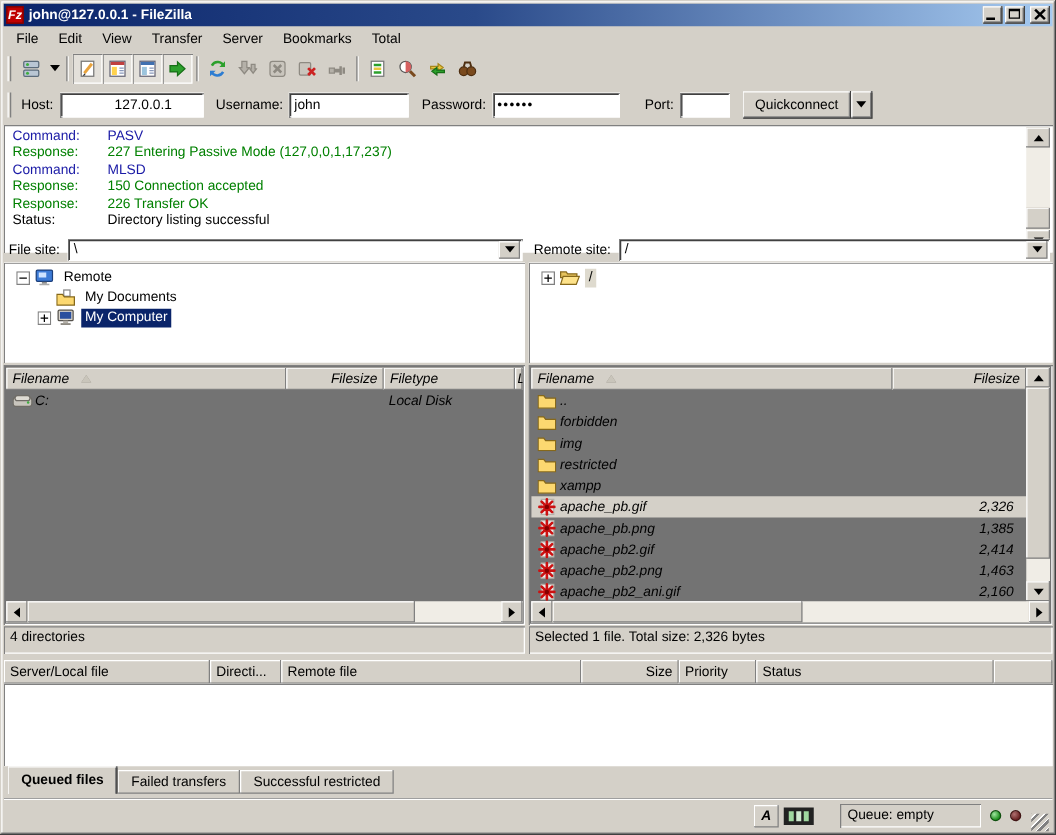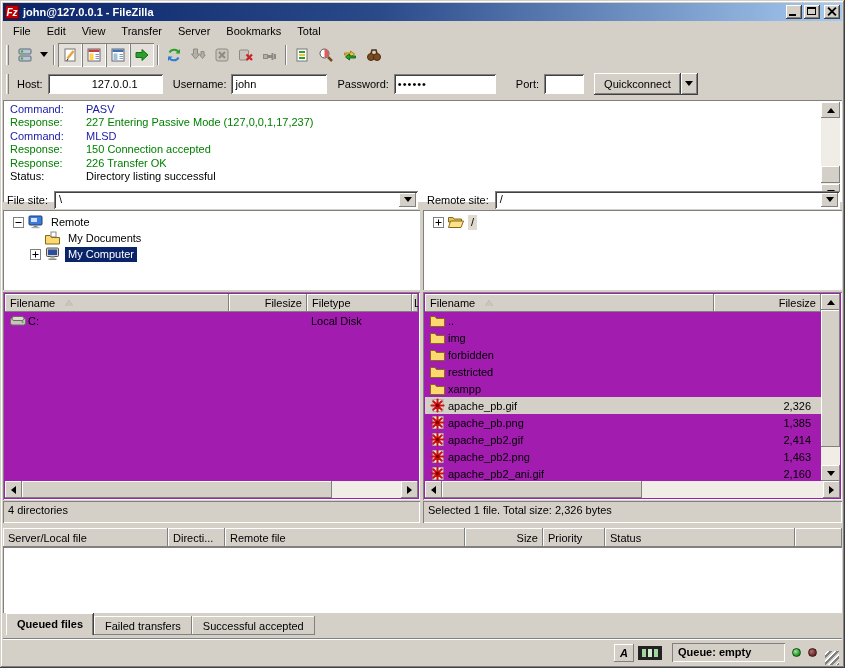--- a/index.html
+++ b/index.html
@@ -94,21 +94,21 @@
 
   .treebox { background:#fff; padding-top:4px; }
   .titem { height:16px; display:flex; align-items:center; }
   .ind0 { padding-left:10px; } .ind1 { padding-left:27px; }
   .exp { width:11px; height:11px; margin-right:4px; flex:none; }
   .expspace { width:15px; flex:none; }
   .ticon { width:17px; height:15px; margin-right:3px; flex:none; display:flex; align-items:center; }
   .tlabel { padding:1px 3px; line-height:13px; white-space:nowrap; }
   .tlabel.sel { background:#0a246a; color:#fff; }
 
-  .listbox { background:#a21caf; }
+  .listbox { background:#737373;font-style:italic; }
   .lheader { position:absolute; top:2px; left:2px; display:flex; height:18px; }
   .hcell { box-shadow: inset -1px -1px 0 #808080, inset 1px 1px 0 #fff; background:#d4d0c8;
     padding:2px 5px; display:flex; align-items:center; overflow:hidden; white-space:nowrap; flex:none; }
   .hcell.rt { justify-content:flex-end; }
   .hcell.grow { flex:1; }
   .sortarrow { margin-left:10px; width:0; height:0; border-left:4px solid transparent; border-right:4px solid transparent;
     border-bottom:6px solid #c9c5bb; filter:drop-shadow(0 0 0.4px #8e8a82); }
   .rows { position:absolute; top:20px; }
   .frow { height:17px; display:flex; align-items:center; padding-left:5px; position:relative; }
   .frow.sel { background:#d4d0c8; }
@@ -130,22 +130,22 @@
 
   
   .statusbar { left:3px; top:638px; width:839px; height:27px; display:flex; align-items:center;
     box-shadow: inset 0 1px 0 #808080, inset 0 2px 0 #fff; padding:2px 3px 0 4px; }
   .sb-spacer { flex:1; }
   .sicon { width:20px; height:18px; display:flex; align-items:center; justify-content:center; margin-left:4px;
     box-shadow: inset -1px -1px 0 #808080, inset 1px 1px 0 #fff; font-weight:bold; font-style:italic; font-size:11px; }
   .sbadge { width:24px; height:14px; background:#222; margin-left:4px; display:flex; align-items:center; justify-content:center; gap:2px; }
   .sbadge i { display:block; width:4px; height:8px; background:#9fd89f; }
   .sbadge i:nth-child(2){ background:#cfe9cf; }
-  .queuefield { height:19px; line-height:18px; padding:0 6px; width:113px; margin-left:10px;
-    box-shadow: inset 1px 1px 0 #808080, inset -1px -1px 0 #fff; white-space:nowrap;font-weight:bold; }
+  .queuefield { height:19px; line-height:18px; padding:0 6px; width:113px; margin-left:21px;
+    box-shadow: inset 1px 1px 0 #808080, inset -1px -1px 0 #fff; white-space:nowrap; }
   .led { width:9px; height:9px; border-radius:50%; margin-left:7px; flex:none; }
   .led.green { background:radial-gradient(circle at 35% 35%, #9fe69f, #1f8f1f 70%); border:1px solid #0e4f0e; }
   .led.dark  { background:radial-gradient(circle at 35% 35%, #b07070, #6a2424 70%); border:1px solid #401414; }
   .grip { width:14px; height:14px; margin-left:8px; align-self:flex-end;
     background:repeating-linear-gradient(135deg, transparent 0 2px, #fff 2px 3px, #808080 3px 5px); }
 </style>
 </head>
 <body>
 
 <div class="window">
@@ -480,30 +480,30 @@
           </span>
         <span class="fname">..</span>
         <span class="fsize"></span>
       </div>
       <div class="frow">
         <span class="fic">
             <svg width="15" height="13">
               <path d="M.5 2.5h4.5l1.5 2h8v8H.5z" fill="#fcd870" stroke="#86681a"></path>
             </svg>
           </span>
-        <span class="fname">img</span>
+        <span class="fname">forbidden</span>
         <span class="fsize"></span>
       </div>
       <div class="frow">
         <span class="fic">
             <svg width="15" height="13">
               <path d="M.5 2.5h4.5l1.5 2h8v8H.5z" fill="#fcd870" stroke="#86681a"></path>
             </svg>
           </span>
-        <span class="fname">forbidden</span>
+        <span class="fname">img</span>
         <span class="fsize"></span>
       </div>
       <div class="frow">
         <span class="fic">
             <svg width="15" height="13">
               <path d="M.5 2.5h4.5l1.5 2h8v8H.5z" fill="#fcd870" stroke="#86681a"></path>
             </svg>
           </span>
         <span class="fname">restricted</span>
         <span class="fsize"></span>
@@ -632,21 +632,21 @@
   <div class="abs qbody sunken-thin"></div>
 
   <div class="abs tabsrow">
     <span class="tab active">
         <span>Queued files</span>
       </span>
     <span class="tab">
         <span>Failed transfers</span>
       </span>
     <span class="tab">
-        <span>Successful accepted</span>
+        <span>Successful restricted</span>
       </span>
   </div>
 
   <div class="abs statusbar">
     <span class="sb-spacer"></span>
     <span class="sicon">
         <span>A</span>
       </span>
     <span class="sbadge">
         <i></i>

